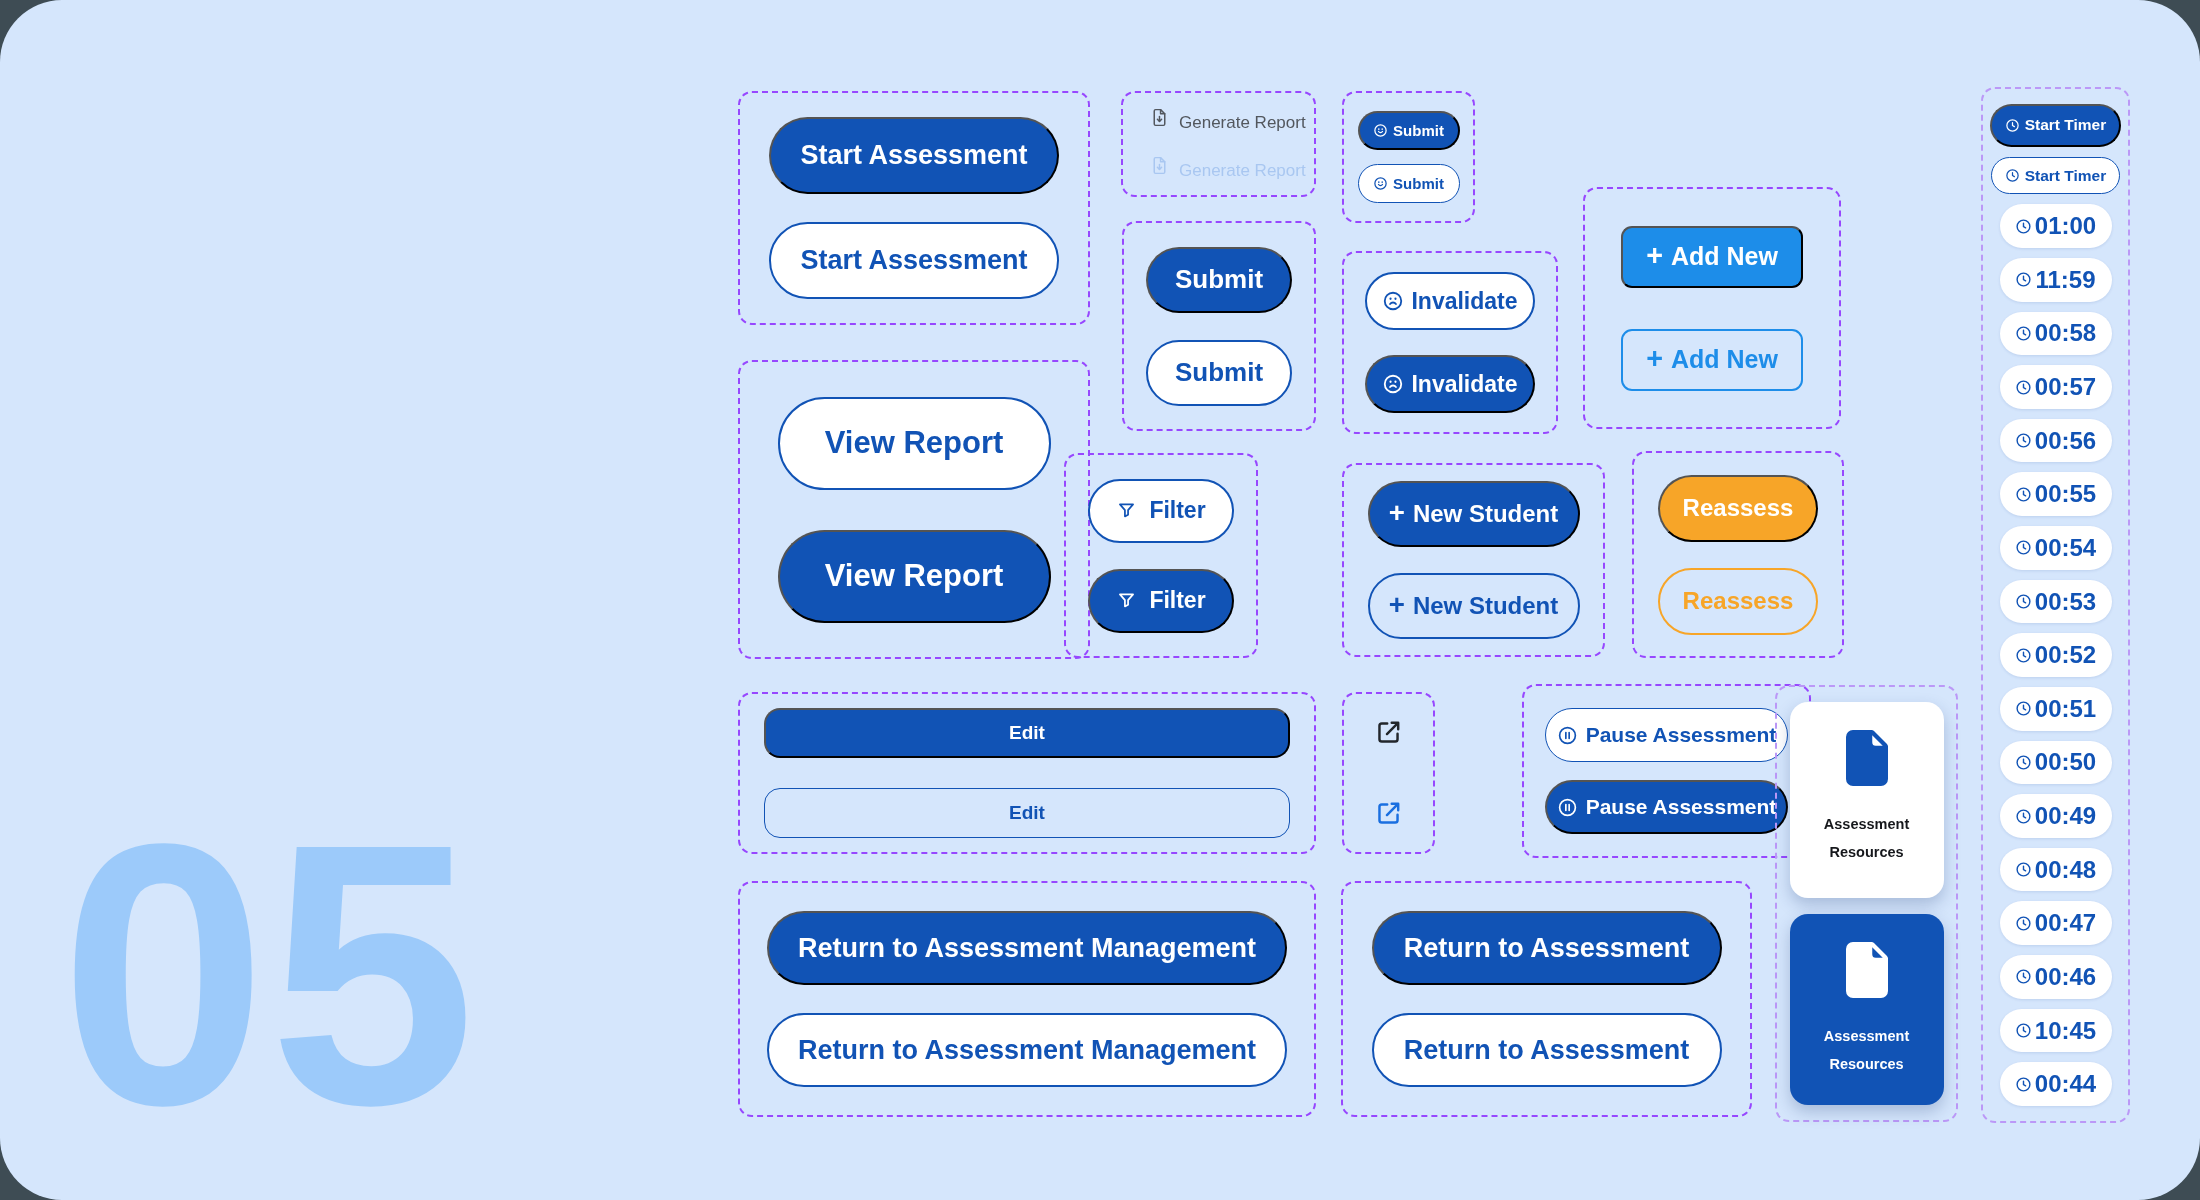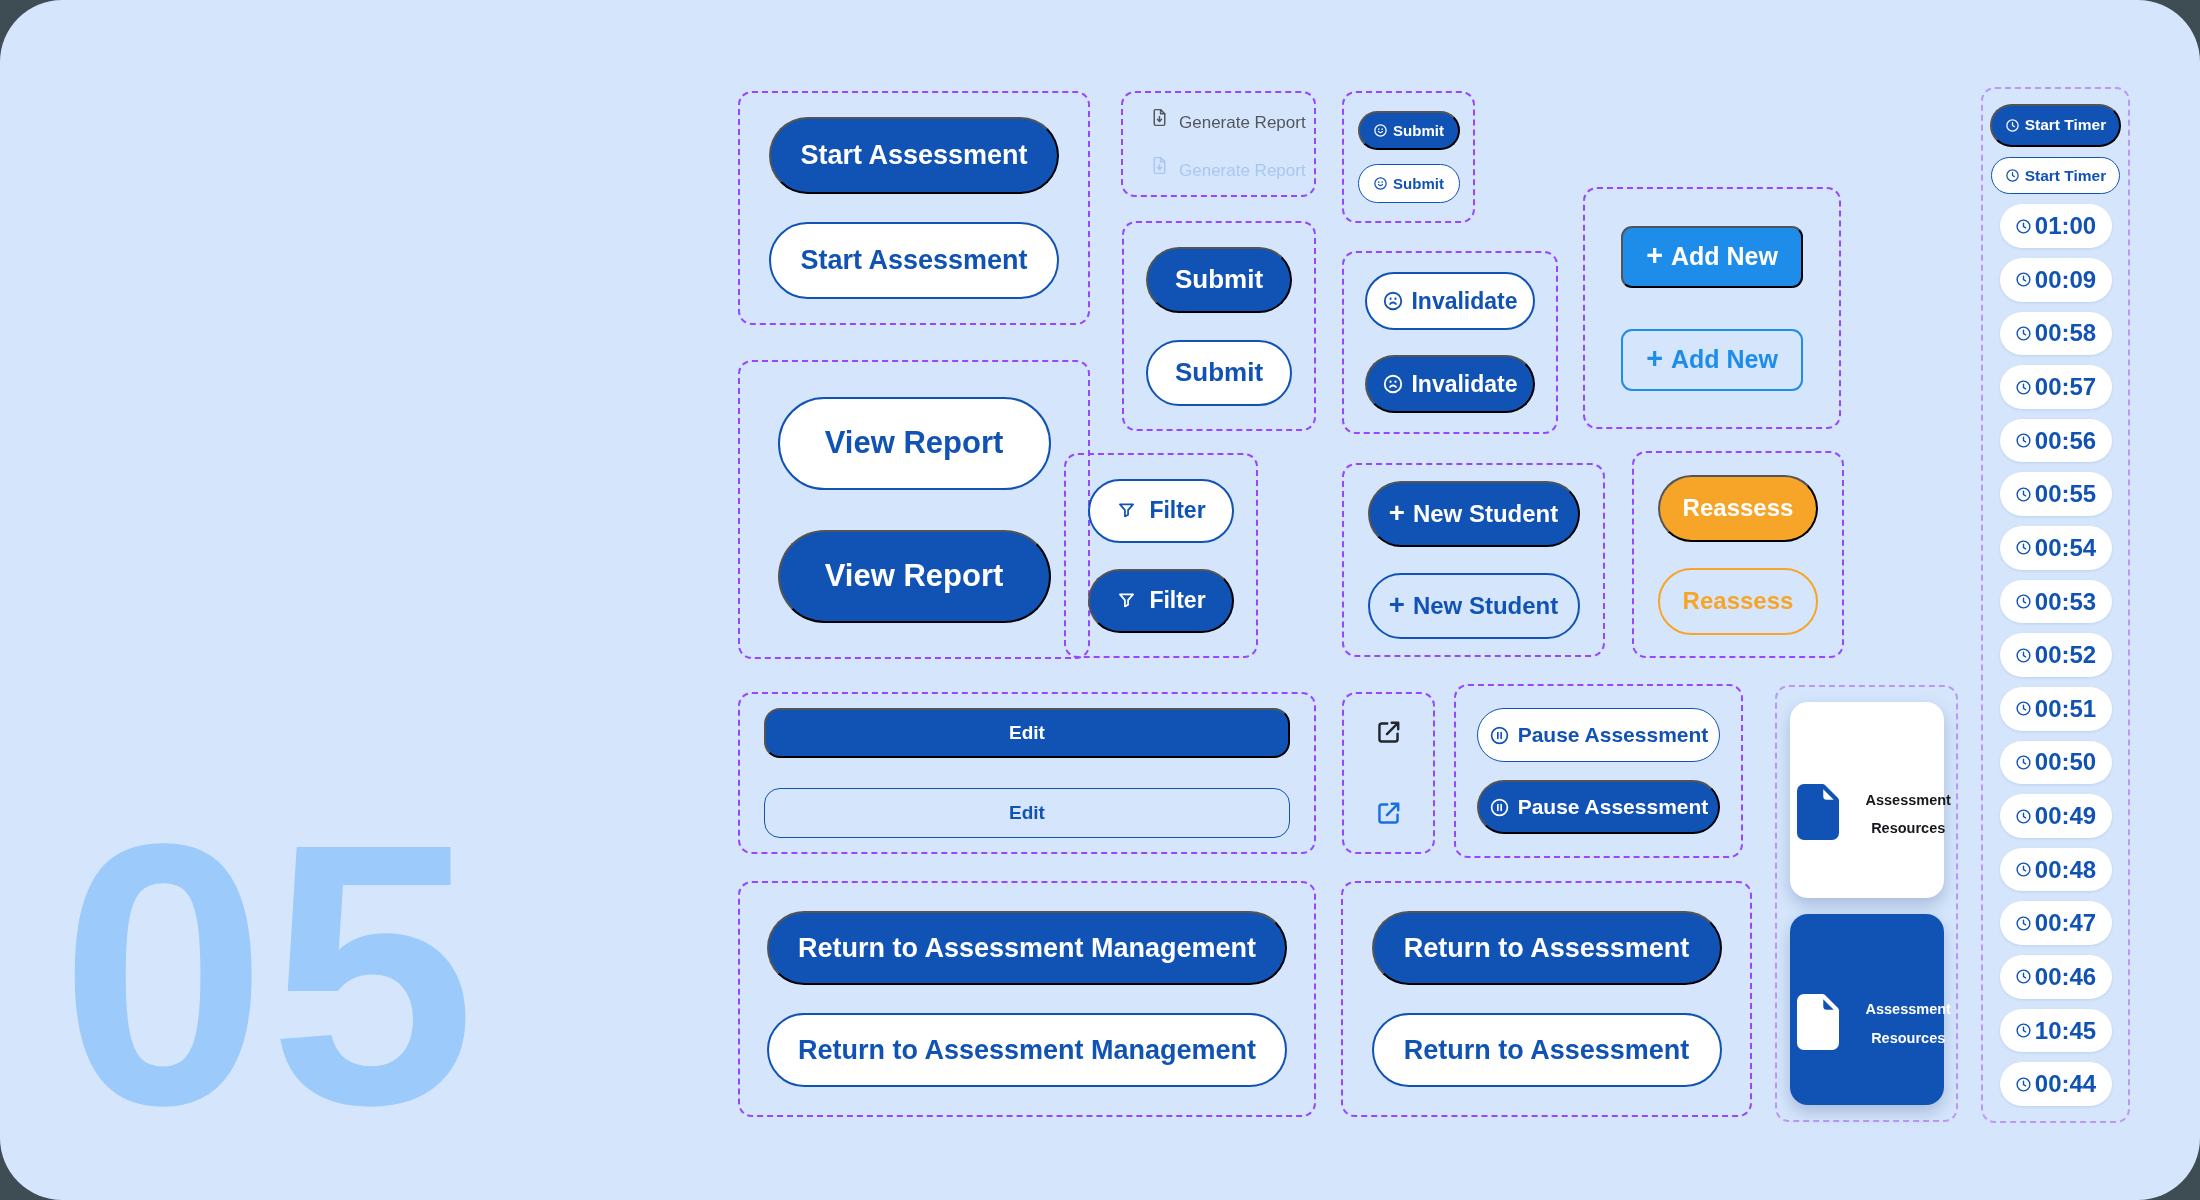--- a/index.html
+++ b/index.html
@@ -31,21 +31,21 @@
   #g-submit-sm{left:1342px;top:91px;width:133px;height:132px;gap:14px}
   #g-addnew{left:1583px;top:187px;width:258px;height:242px;gap:41px}
   #g-submit{left:1122px;top:221px;width:194px;height:210px;gap:27px}
   #g-invalidate{left:1342px;top:251px;width:216px;height:183px;gap:25px}
   #g-viewreport{left:738px;top:360px;width:352px;height:299px;gap:40px}
   #g-filter{left:1064px;top:453px;width:194px;height:205px;gap:26px}
   #g-newstudent{left:1342px;top:463px;width:263px;height:194px;gap:26px}
   #g-reassess{left:1632px;top:451px;width:212px;height:207px;gap:26px}
   #g-edit{left:738px;top:692px;width:578px;height:162px;gap:30px}
   #g-extlink{left:1342px;top:692px;width:93px;height:162px;gap:50px}
-  #g-pause{left:1454px;top:684px;width:289px;height:174px;gap:18px}
+  #g-pause{left:1522px;top:684px;width:289px;height:174px;gap:18px}
   #g-resources{left:1775px;top:685px;width:183px;height:437px;gap:16px}
   #g-returnmgmt{left:738px;top:881px;width:578px;height:236px;gap:28px}
   #g-returnassess{left:1341px;top:881px;width:411px;height:236px;gap:28px}
   #g-timer{left:1981px;top:87px;width:149px;height:1036px;justify-content:flex-start;padding:15px 0;gap:10px}
 
   
   .btn{display:inline-flex;align-items:center;justify-content:center;border-radius:999px;font-weight:600;cursor:pointer;white-space:nowrap;font-family:"Liberation Sans",sans-serif}
   .btn .ic{display:inline-flex;flex:none}
   .btn-filled{background:var(--primary);color:#fff}
   .btn-outline{background:#fff;color:var(--primary);border:2px solid var(--primary)}
@@ -77,21 +77,21 @@
   .link-row{display:inline-flex;align-items:flex-end;gap:9px;font-size:17px;font-weight:500;cursor:pointer}
   .link-row.enabled{color:var(--gray)}
   .link-row.disabled{color:var(--disabled)}
 
   
   .ext-btn{cursor:pointer;display:inline-flex}
   .ext-dark{color:#22262b}
   .ext-blue{color:#1a6fe0}
 
   
-  .res-card{width:154px;border-radius:18px;display:flex;flex-direction:row;align-items:center;padding-top:28px;gap:20px;cursor:pointer;box-shadow:0 7px 16px rgba(30,60,120,.25)}
+  .res-card{width:154px;border-radius:18px;display:flex;flex-direction:column;align-items:center;padding-top:28px;gap:20px;cursor:pointer;box-shadow:0 7px 16px rgba(30,60,120,.25)}
   .res-card .label{font-size:14.5px;font-weight:700;text-align:center;line-height:1.95;max-width:120px}
   .card--light{height:196px;background:#fff;color:var(--primary)}
   .card--light .label{color:#16181c}
   .card--dark{height:191px;background:var(--primary);color:#fff}
   .card--dark .label{color:#fff}
 
   
   .b-starttimer{height:43px;font-size:15.5px;font-weight:700;padding:0 13px;gap:5px}
   .b-starttimer.btn-outline{height:38px;border-width:1.5px}
   .chip{width:112px;height:44px;border-radius:999px;background:#fff;color:var(--primary);display:inline-flex;align-items:center;justify-content:center;gap:3px;font-size:24px;font-weight:700;box-shadow:0 1px 3px rgba(17,60,140,.12)}
@@ -344,21 +344,21 @@
   <span class="chip">
         <span class="ic"><svg width="17" height="17" viewBox="0 0 24 24">
             <use href="#i-clock"></use>
           </svg></span>
         <span>01:00</span>
       </span>
       <span class="chip">
         <span class="ic"><svg width="17" height="17" viewBox="0 0 24 24">
             <use href="#i-clock"></use>
           </svg></span>
-        <span>00:09</span>
+        <span>11:59</span>
       </span>
       <span class="chip">
         <span class="ic"><svg width="17" height="17" viewBox="0 0 24 24">
             <use href="#i-clock"></use>
           </svg></span>
         <span>00:58</span>
       </span>
       <span class="chip">
         <span class="ic"><svg width="17" height="17" viewBox="0 0 24 24">
             <use href="#i-clock"></use>

